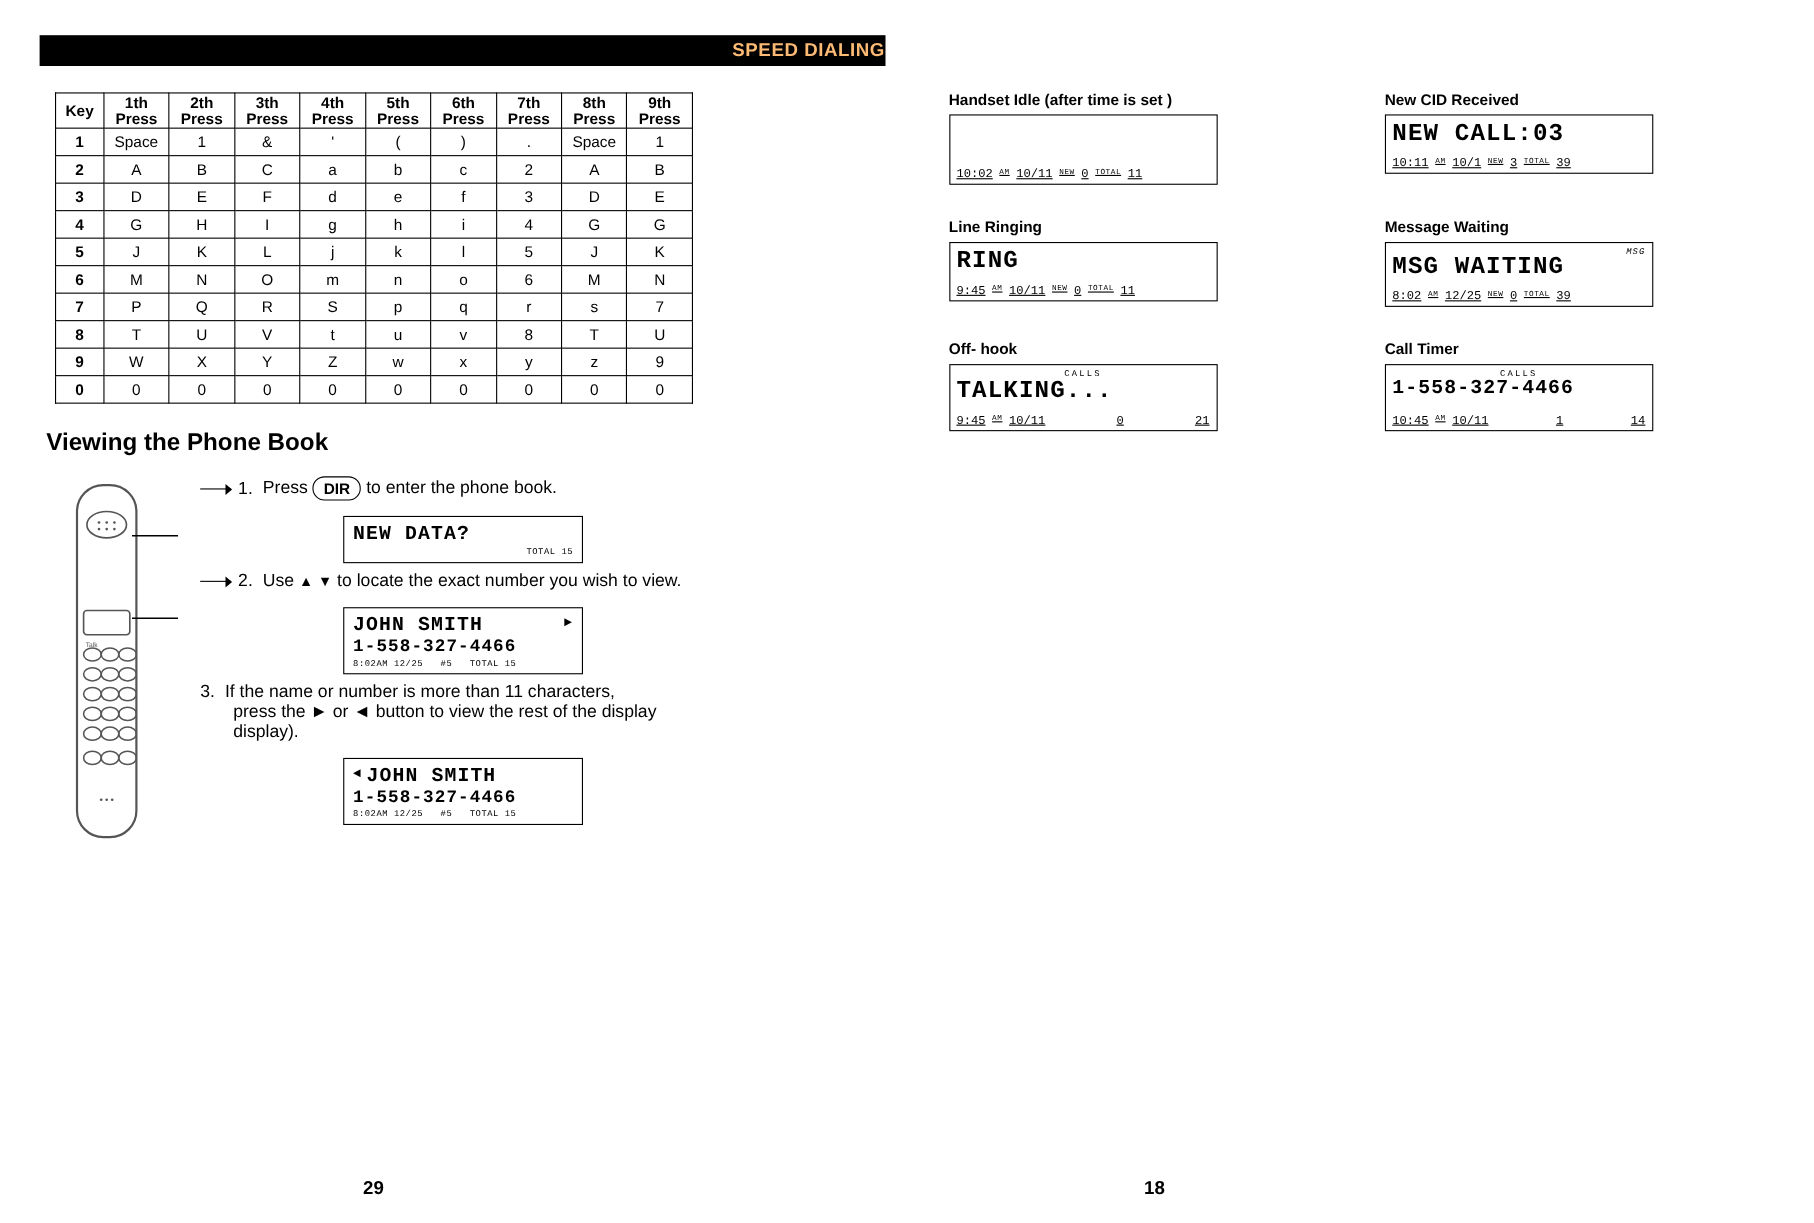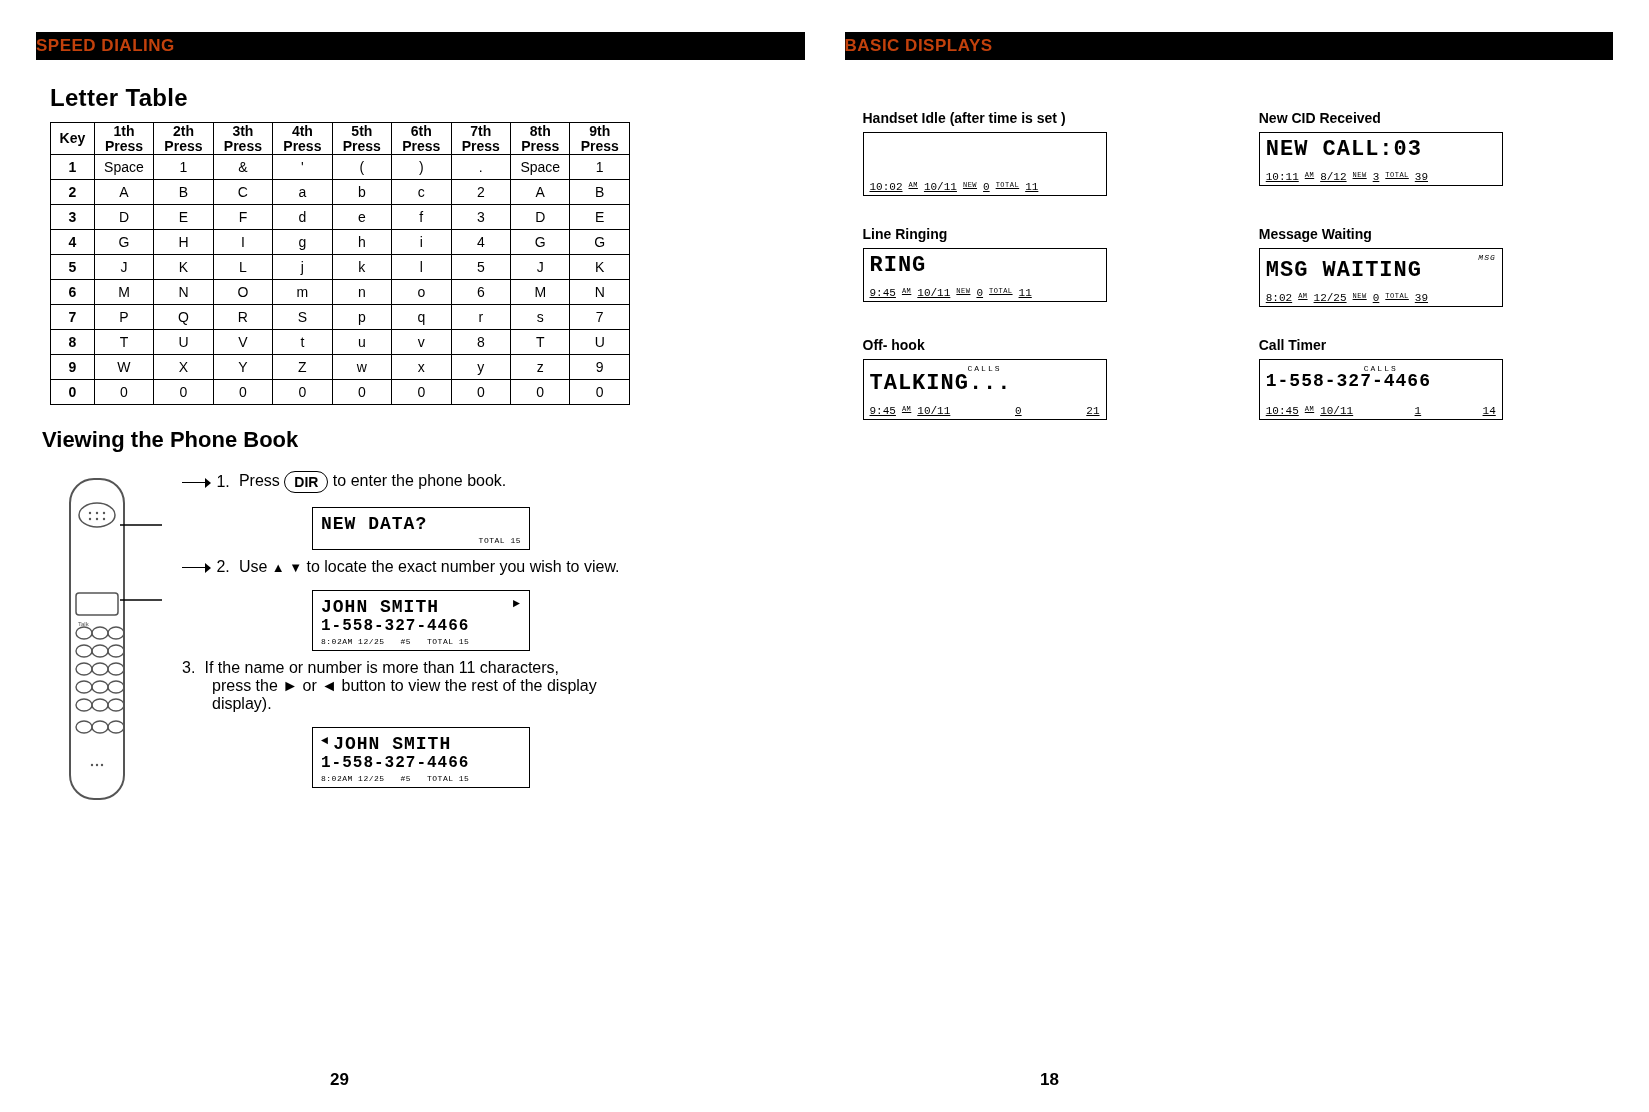--- a/index.html
+++ b/index.html
@@ -15,24 +15,24 @@
     display: flex;
     gap: 40px;
     padding: 32px 36px 0 36px;
   }
   .col {
     flex: 1 1 0;
     min-width: 0;
   }
   .bar {
     background: #000;
-    color: #c2410c;
+    color: #fdba74;
     font-weight: 700;
     letter-spacing: 0.5px;
-    text-align: left;
+    text-align: right;
     height: 28px;
     line-height: 28px;
     font-size: 17px;
     margin: 0 0 24px 0;
   }
   h2.section {
     font-weight: 800;
     font-size: 24px;
     margin: 10px 0 10px 14px;
     letter-spacing: 0.3px;
@@ -215,21 +215,20 @@
   .pagefoot.left { left: 330px; }
   .pagefoot.right { left: 1040px; }
 </style>
 </head>
 <body>
 
 <div class="page">
 
   <div class="col">
     <div class="bar">SPEED DIALING</div>
-    <h2 class="section">Letter Table</h2>
 
     <table class="letter">
       <thead>
           <tr id="lt-head">
             <th>Key</th>
             <th>1th<br>Press</th>
             <th>2th<br>Press</th>
             <th>3th<br>Press</th>
             <th>4th<br>Press</th>
             <th>5th<br>Press</th>
@@ -454,21 +453,20 @@
           </div>
           <div class="l2">1-558-327-4466</div>
           <div class="smline tiny">8:02AM 12/25   #5   TOTAL 15</div>
         </div>
 
       </div>
     </div>
   </div>
 
   <div class="col">
-    <div class="bar">BASIC DISPLAYS</div>
 
     <div class="disp-grid">
 
       <div class="card">
         <div class="caption">Handset Idle (after time is set )</div>
         <div class="lcd-big">
           <div class="top"></div>
           <div class="top" style="min-height:10px"></div>
           <div class="status">
             <span>10:02</span>
@@ -482,21 +480,21 @@
         </div>
       </div>
 
       <div class="card">
         <div class="caption">New CID Received</div>
         <div class="lcd-big">
           <div class="top">NEW CALL:03</div>
           <div class="status">
             <span>10:11</span>
               <span class="sm">AM</span>
-            <span>8/12</span>
+            <span>10/1</span>
             <span class="sm">NEW</span>
               <span>3</span>
             <span class="sm">TOTAL</span>
               <span>39</span>
           </div>
         </div>
       </div>
 
       <div class="card">
         <div class="caption">Line Ringing</div>

